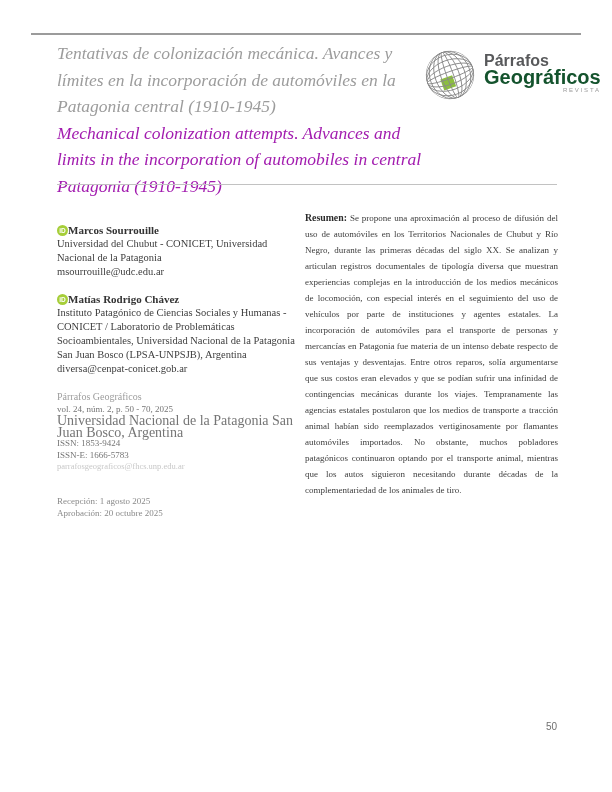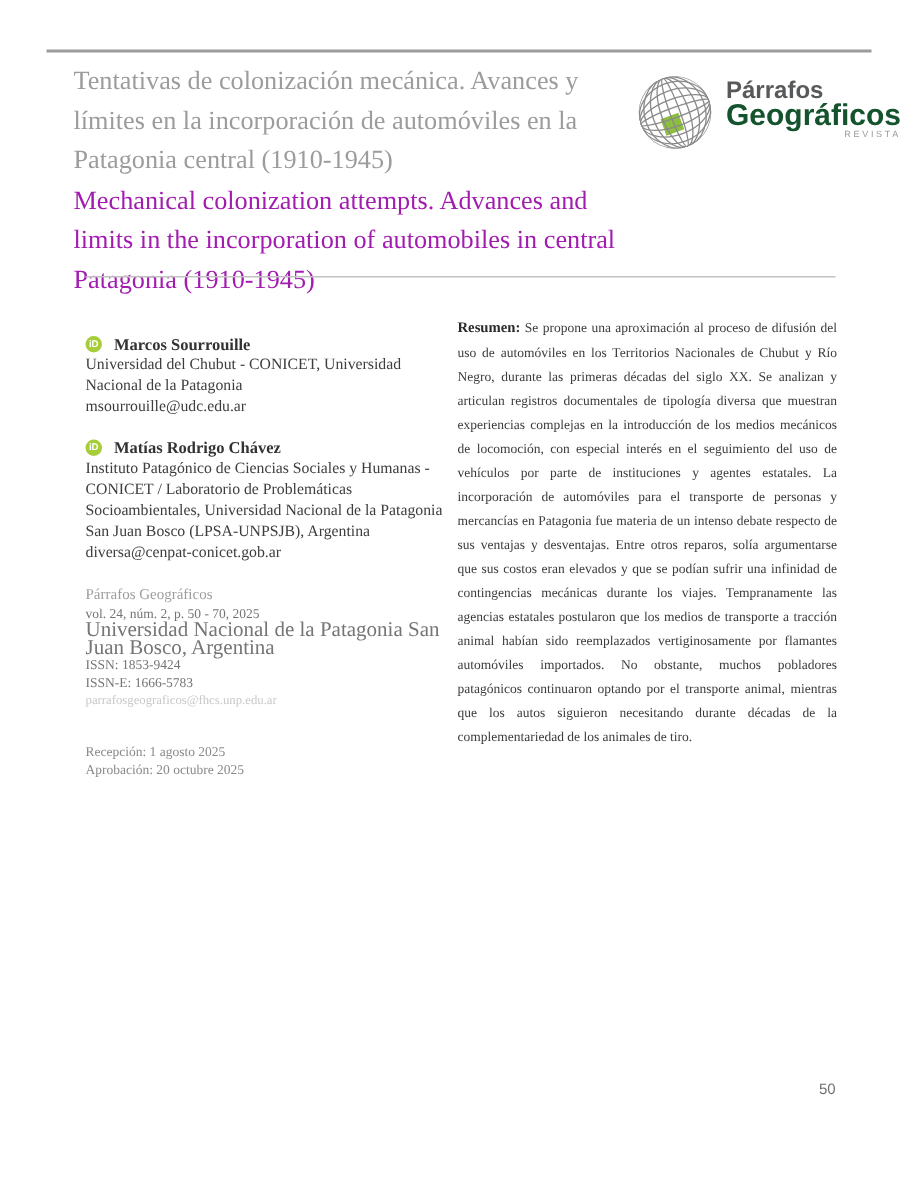--- a/index.html
+++ b/index.html
@@ -2,33 +2,33 @@
 <html><head>
 <meta charset="utf-8">
 <style>
   html,body{margin:0;padding:0;}
   body{width:612px;height:792px;background:#ffffff;font-family:"Liberation Serif", serif;}
   .page{position:relative;width:612px;height:792px;background:#ffffff;overflow:hidden;}
 
   .top-rule{position:absolute;left:31px;top:33px;width:550px;height:2px;background:#9b9b9b;}
   .mid-rule{position:absolute;left:57px;top:184px;width:500px;height:1px;background:#c2c2c2;}
 
-  .title-block{position:absolute;left:49px;top:40px;width:372px;}
+  .title-block{position:absolute;left:57px;top:40px;width:372px;font-style:italic;}
   .title-es{font-size:17.5px;line-height:26.5px;font-weight:normal;color:#9c9c9c;margin:0;}
   .title-en{font-size:17.5px;line-height:26.5px;font-weight:normal;color:#a21caf;margin:0;}
 
   .logo{position:absolute;left:421px;top:46px;display:flex;align-items:flex-start;gap:5px;}
   .logo-text{display:flex;flex-direction:column;padding-top:7px;font-family:"Liberation Sans", sans-serif;}
   .logo-l1{font-size:16px;font-weight:bold;color:#58595b;line-height:16px;}
   .logo-l2{font-size:20px;font-weight:bold;color:#14532d;line-height:17px;}
   .logo-l3{font-size:6px;color:#9a9a9a;letter-spacing:1.8px;text-align:right;margin-top:1px;}
 
   .left-col{position:absolute;left:57px;top:224px;width:245px;}
   .author{margin-bottom:15px;}
-  .author-name-row{display:flex;gap:8px;margin-bottom:1px;}
+  .author-name-row{display:flex;align-items:center;gap:0;margin-bottom:1px;}
   .orcid{width:11px;height:11px;border-radius:50%;background:#a6ce39;color:#ffffff;
          font-family:"Liberation Sans", sans-serif;font-size:6.5px;font-weight:bold;
          display:flex;align-items:center;justify-content:center;flex:0 0 auto;cursor:pointer;}
   .author-name{font-size:11px;font-weight:bold;color:#333333;}
   .affiliation{font-size:10.5px;line-height:13.8px;color:#3d3d3d;}
   .email{font-size:10.5px;line-height:13.8px;color:#3d3d3d;text-decoration:none;display:block;}
 
   .journal-meta{margin-top:14px;}
   .j-name{font-size:10px;color:#9d9d9d;line-height:13px;}
   .j-vol{font-size:9px;color:#757575;line-height:12px;}

